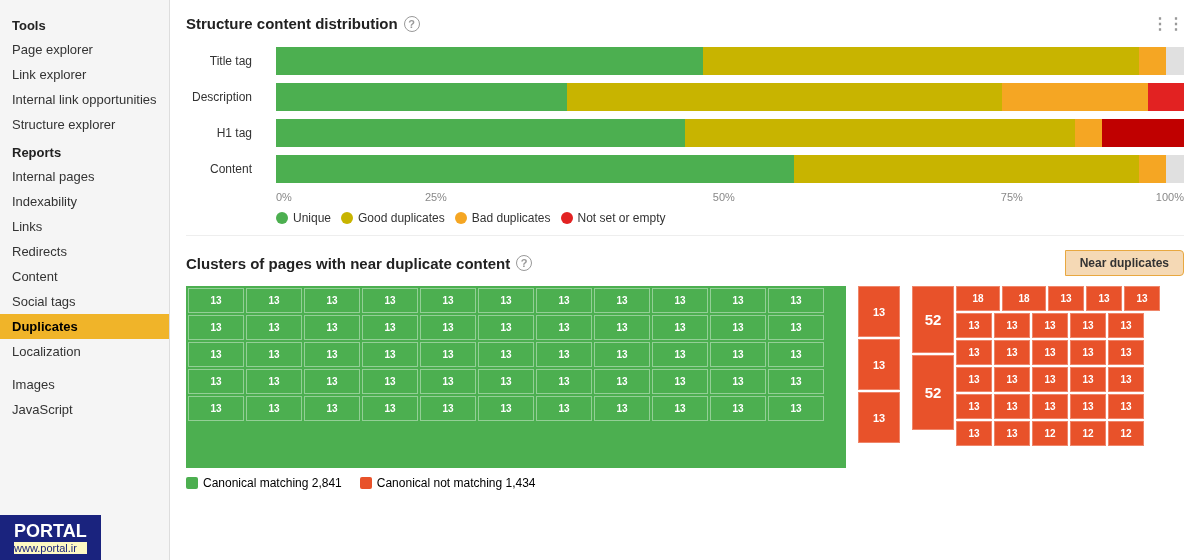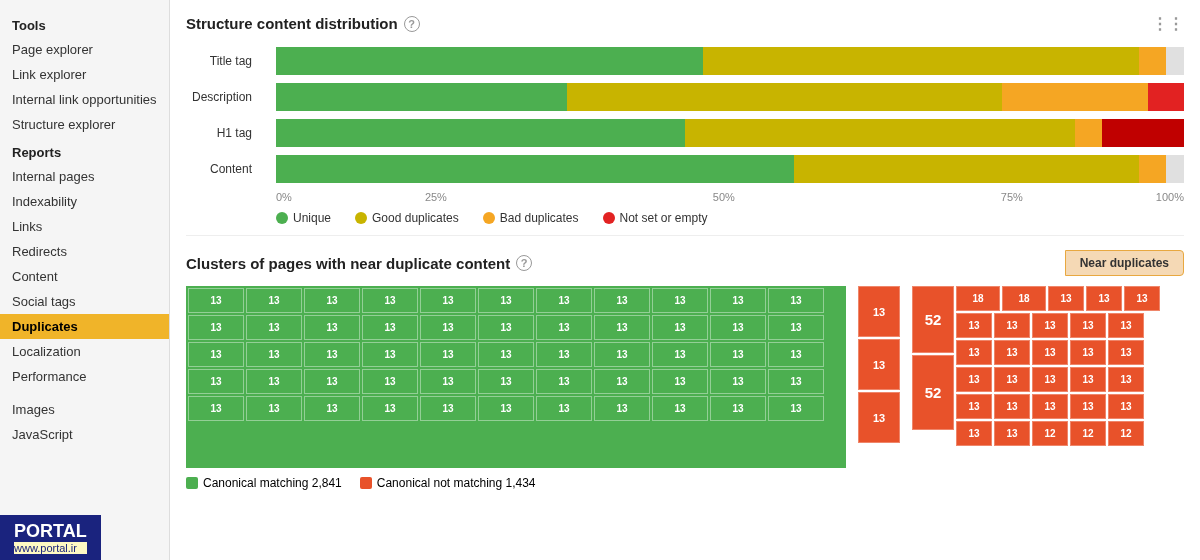--- a/index.html
+++ b/index.html
@@ -101,21 +101,21 @@
       display: flex;
       margin-left: 90px;
       margin-top: 4px;
     }
     .axis-tick {
       font-size: 11px;
       color: #888;
     }
     .legend {
       display: flex;
-      gap: 24px;
+      gap: 10px;
       margin-top: 8px;
       margin-left: 90px;
       align-items: flex-end;
       flex-wrap: wrap;
     }
     .legend-item {
       display: flex;
       align-items: center;
       gap: 5px;
       font-size: 12px;
@@ -197,21 +197,20 @@
 
   <div class="sidebar-section-title">Reports</div>
   <div class="sidebar-item">Internal pages</div>
   <div class="sidebar-item">Indexability</div>
   <div class="sidebar-item">Links</div>
   <div class="sidebar-item">Redirects</div>
   <div class="sidebar-item">Content</div>
   <div class="sidebar-item">Social tags</div>
   <div class="sidebar-item active">Duplicates</div>
   <div class="sidebar-item">Localization</div>
-  <div class="sidebar-item">Performance</div>
   <div style="margin-top:8px"></div>
   <div class="sidebar-item">Images</div>
   <div class="sidebar-item">JavaScript</div>
 </div>
 
 <div id="main">
 
   <div class="section-title">
     <span>Structure content distribution</span>
     <span class="help-icon">?</span>

